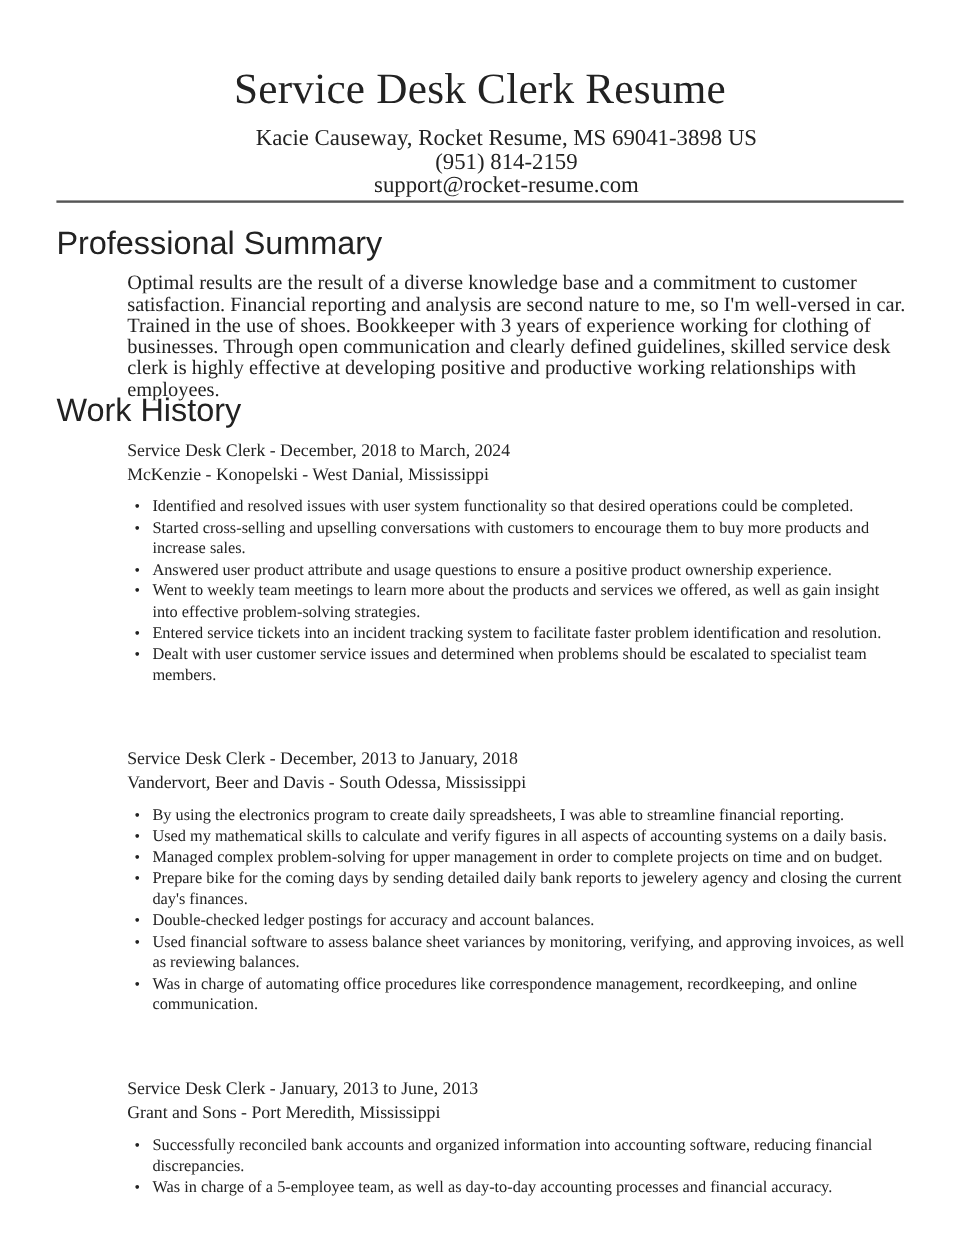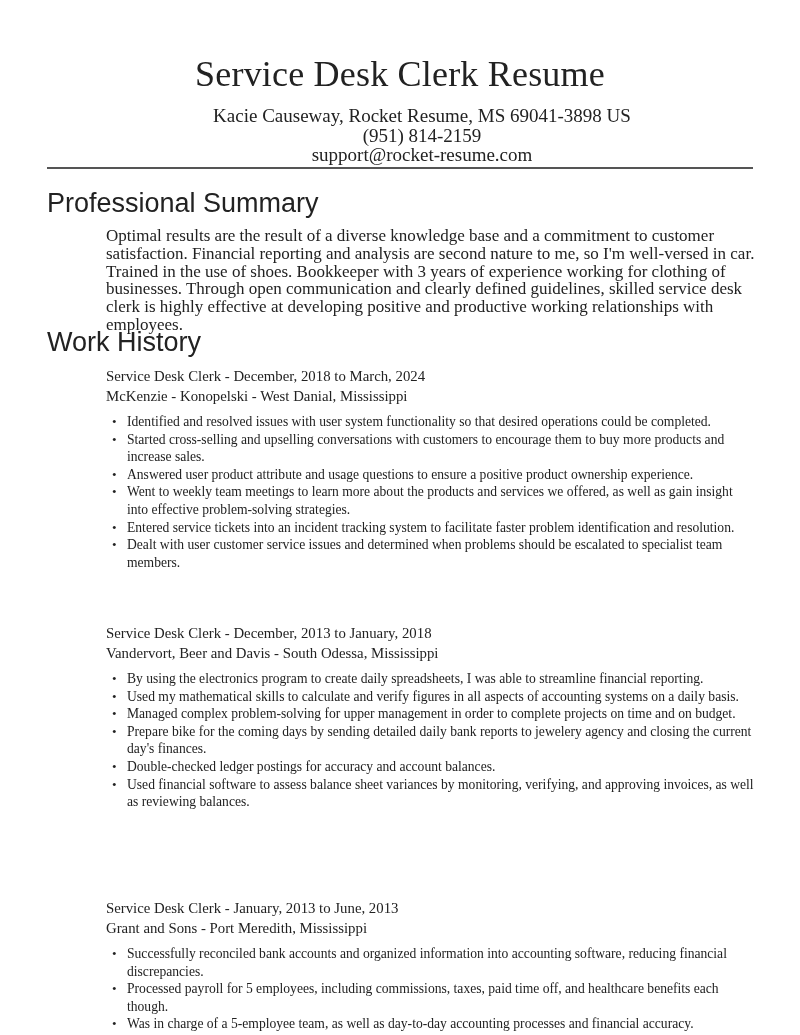--- a/index.html
+++ b/index.html
@@ -84,26 +84,26 @@
   <div class="job" style="top:623px;">
     <div class="job-title">Service Desk Clerk - December, 2013 to January, 2018</div>
     <div class="job-company">Vandervort, Beer and Davis - South Odessa, Mississippi</div>
     <ul class="bullets">
       <li>By using the electronics program to create daily spreadsheets, I was able to streamline financial reporting.</li>
       <li>Used my mathematical skills to calculate and verify figures in all aspects of accounting systems on a daily basis.</li>
       <li>Managed complex problem-solving for upper management in order to complete projects on time and on budget.</li>
       <li>Prepare bike for the coming days by sending detailed daily bank reports to jewelery agency and closing the current day's finances.</li>
       <li>Double-checked ledger postings for accuracy and account balances.</li>
       <li>Used financial software to assess balance sheet variances by monitoring, verifying, and approving invoices, as well as reviewing balances.</li>
+      <li>Was in charge of automating office procedures like correspondence management, recordkeeping, and online communication.</li>
     </ul>
   </div>
 
   <div class="job" style="top:898px;">
     <div class="job-title">Service Desk Clerk - January, 2013 to June, 2013</div>
     <div class="job-company">Grant and Sons - Port Meredith, Mississippi</div>
     <ul class="bullets">
       <li>Successfully reconciled bank accounts and organized information into accounting software, reducing financial discrepancies.</li>
-      <li>Processed payroll for 5 employees, including commissions, taxes, paid time off, and healthcare benefits each though.</li>
       <li>Was in charge of a 5-employee team, as well as day-to-day accounting processes and financial accuracy.</li>
     </ul>
   </div>
 
 </div>
 
 </body></html>

